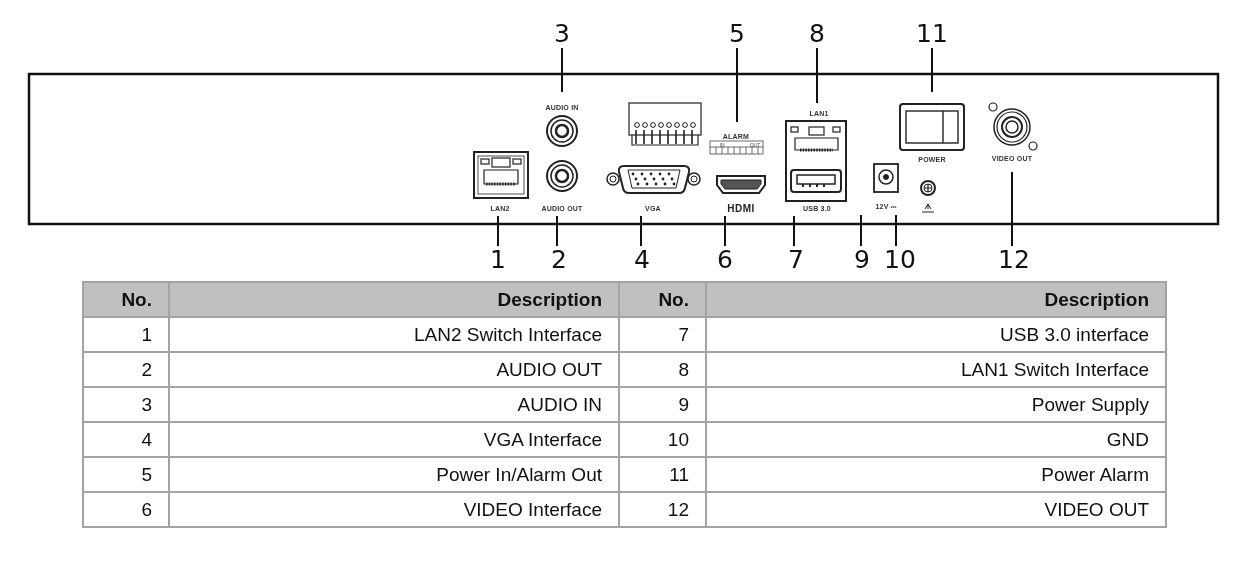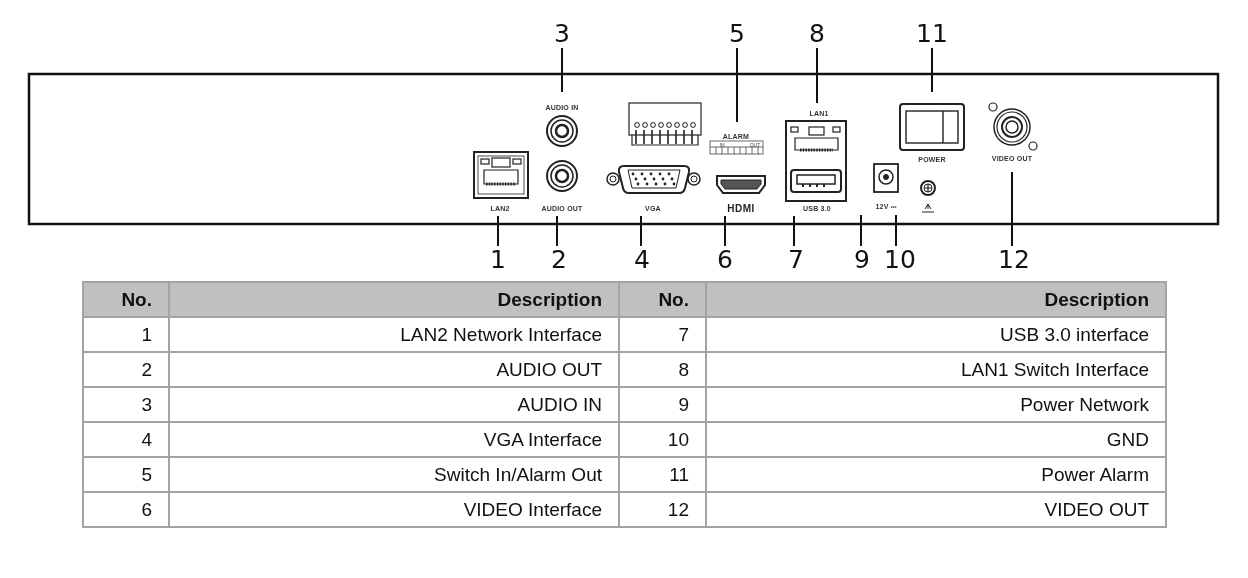--- a/index.html
+++ b/index.html
@@ -186,45 +186,45 @@
     <tr>
       <th class="c-no1">No.</th>
       <th class="c-desc1">Description</th>
       <th class="c-no2">No.</th>
       <th class="c-desc2">Description</th>
     </tr>
   </thead>
   <tbody>
     <tr>
       <td>1</td>
-      <td>LAN2 Network Interface</td>
+      <td>LAN2 Switch Interface</td>
       <td>7</td>
       <td>USB 3.0 interface</td>
     </tr>
     <tr>
       <td>2</td>
       <td>AUDIO OUT</td>
       <td>8</td>
       <td>LAN1 Switch Interface</td>
     </tr>
     <tr>
       <td>3</td>
       <td>AUDIO IN</td>
       <td>9</td>
-      <td>Power Network</td>
+      <td>Power Supply</td>
     </tr>
     <tr>
       <td>4</td>
       <td>VGA Interface</td>
       <td>10</td>
       <td>GND</td>
     </tr>
     <tr>
       <td>5</td>
-      <td>Switch In/Alarm Out</td>
+      <td>Power In/Alarm Out</td>
       <td>11</td>
       <td>Power Alarm</td>
     </tr>
     <tr>
       <td>6</td>
       <td>VIDEO Interface</td>
       <td>12</td>
       <td>VIDEO OUT</td>
     </tr>
   </tbody>

